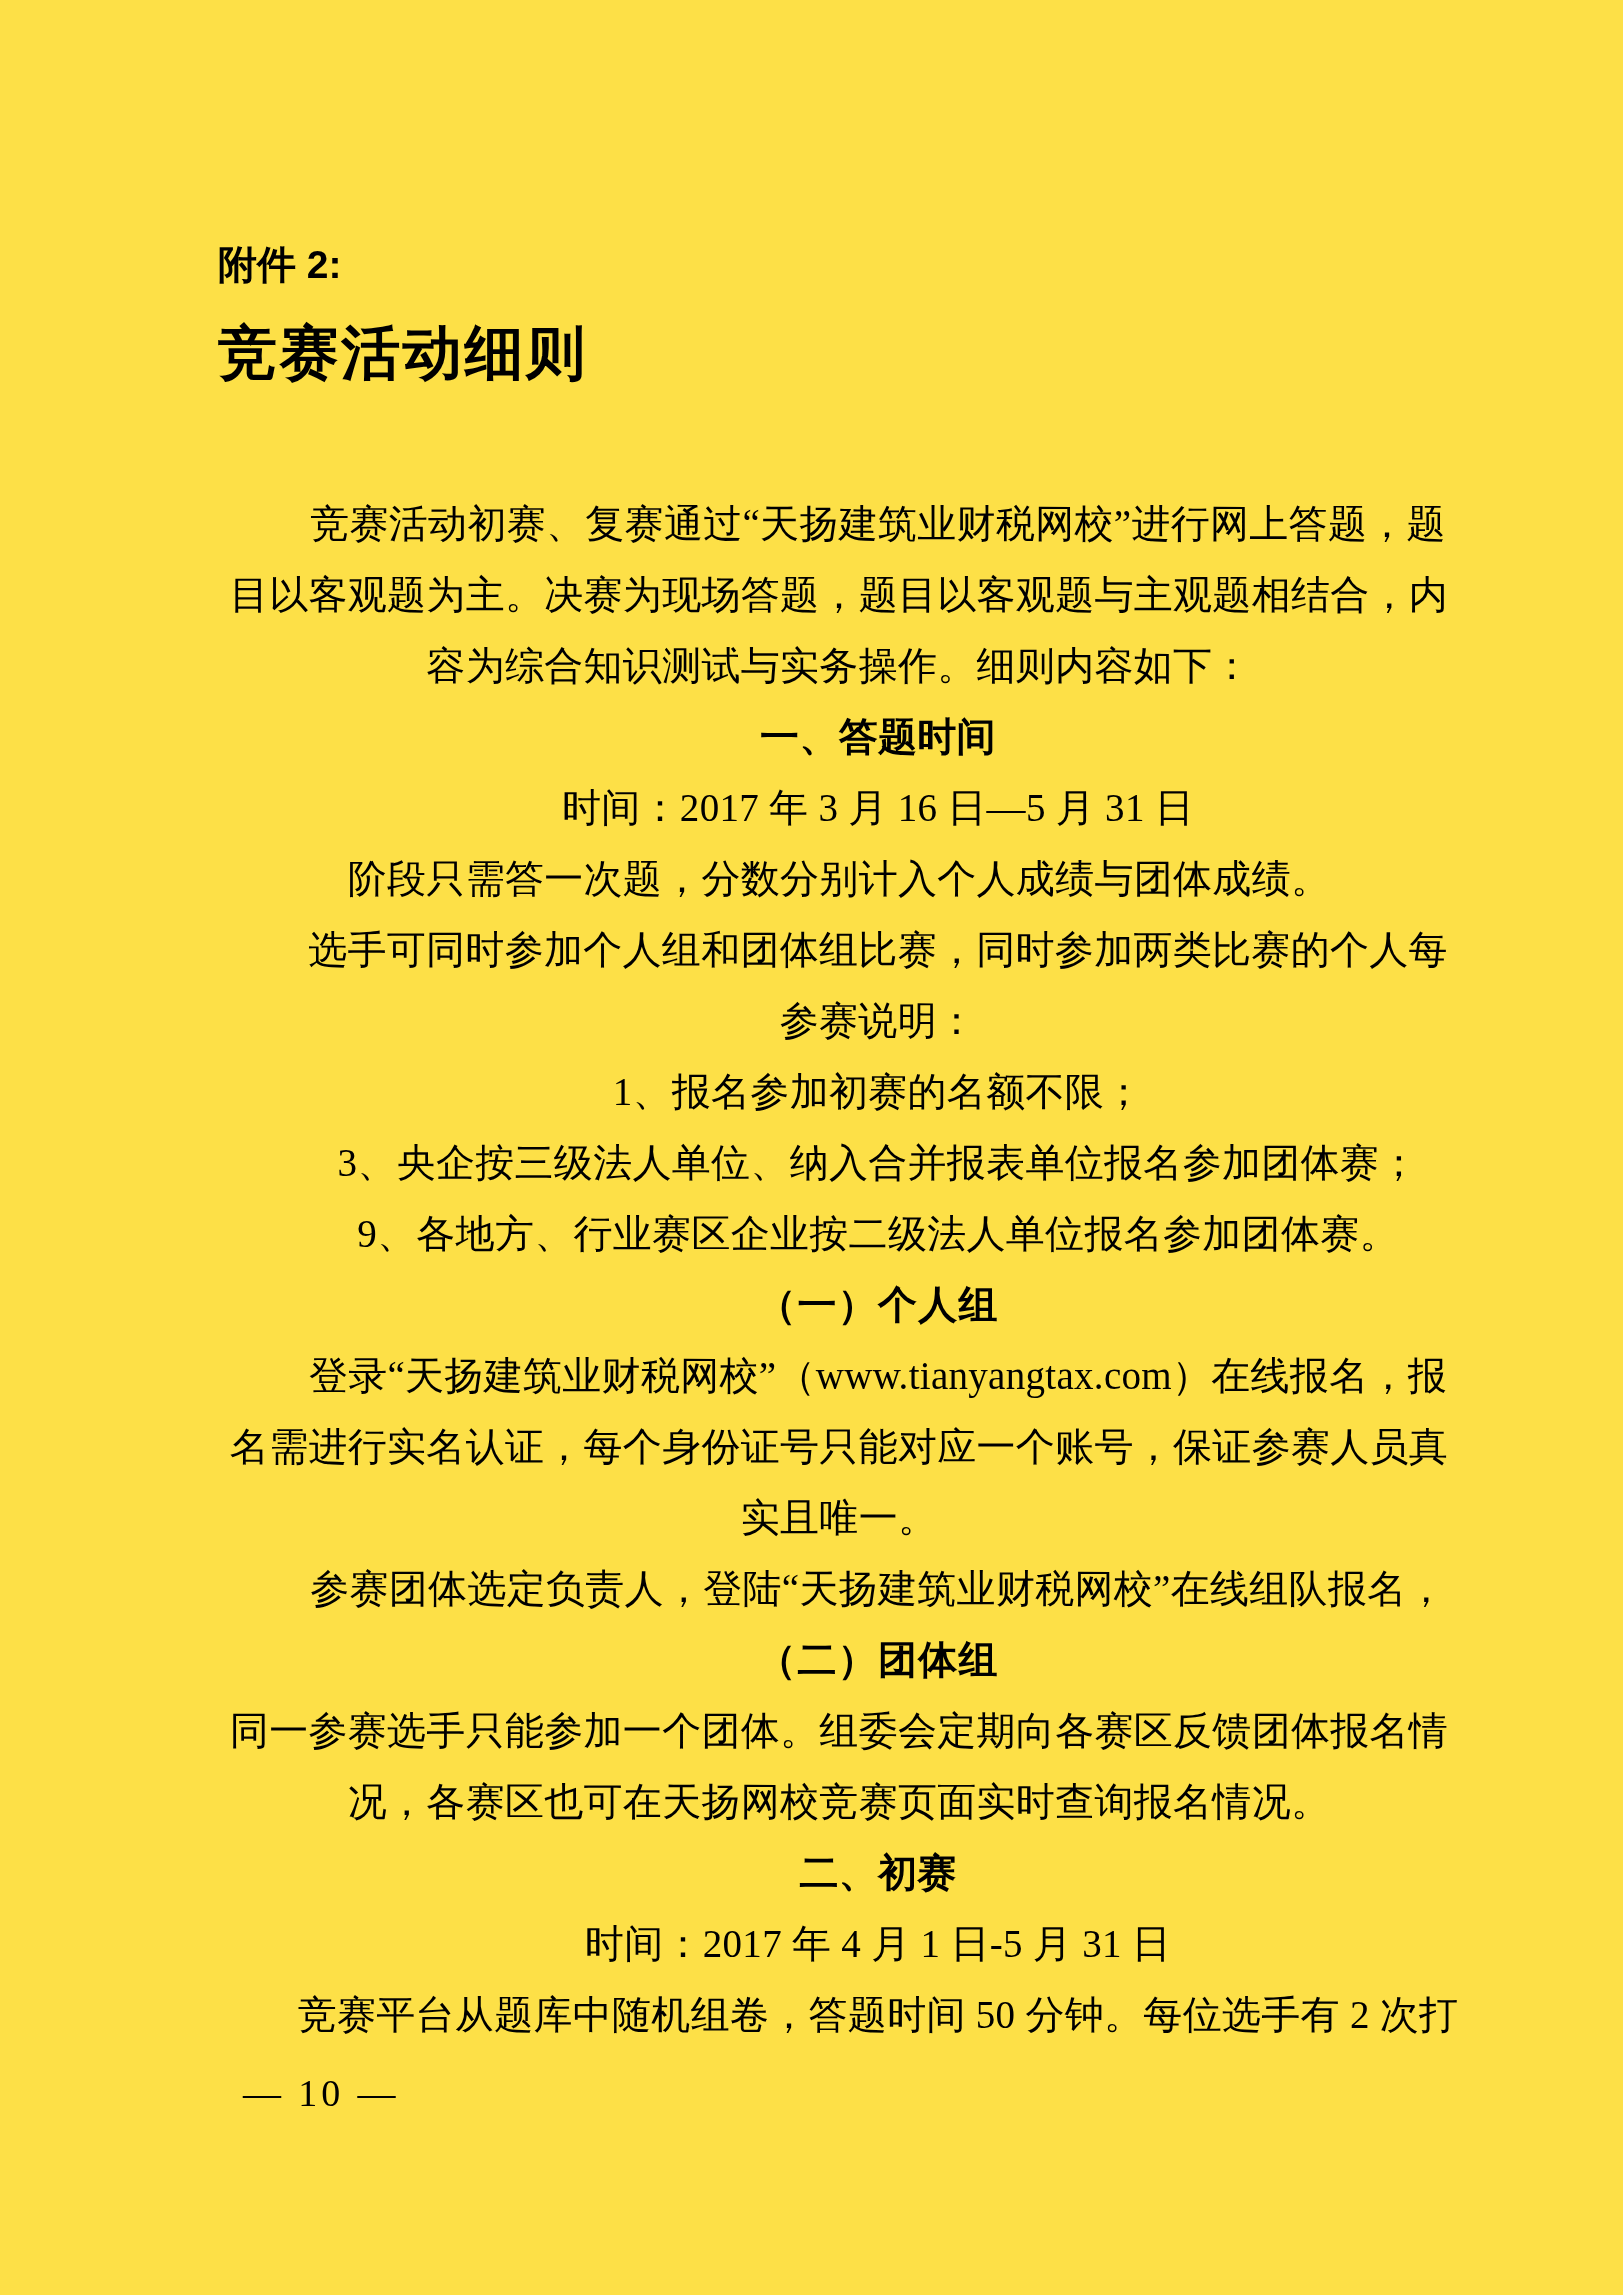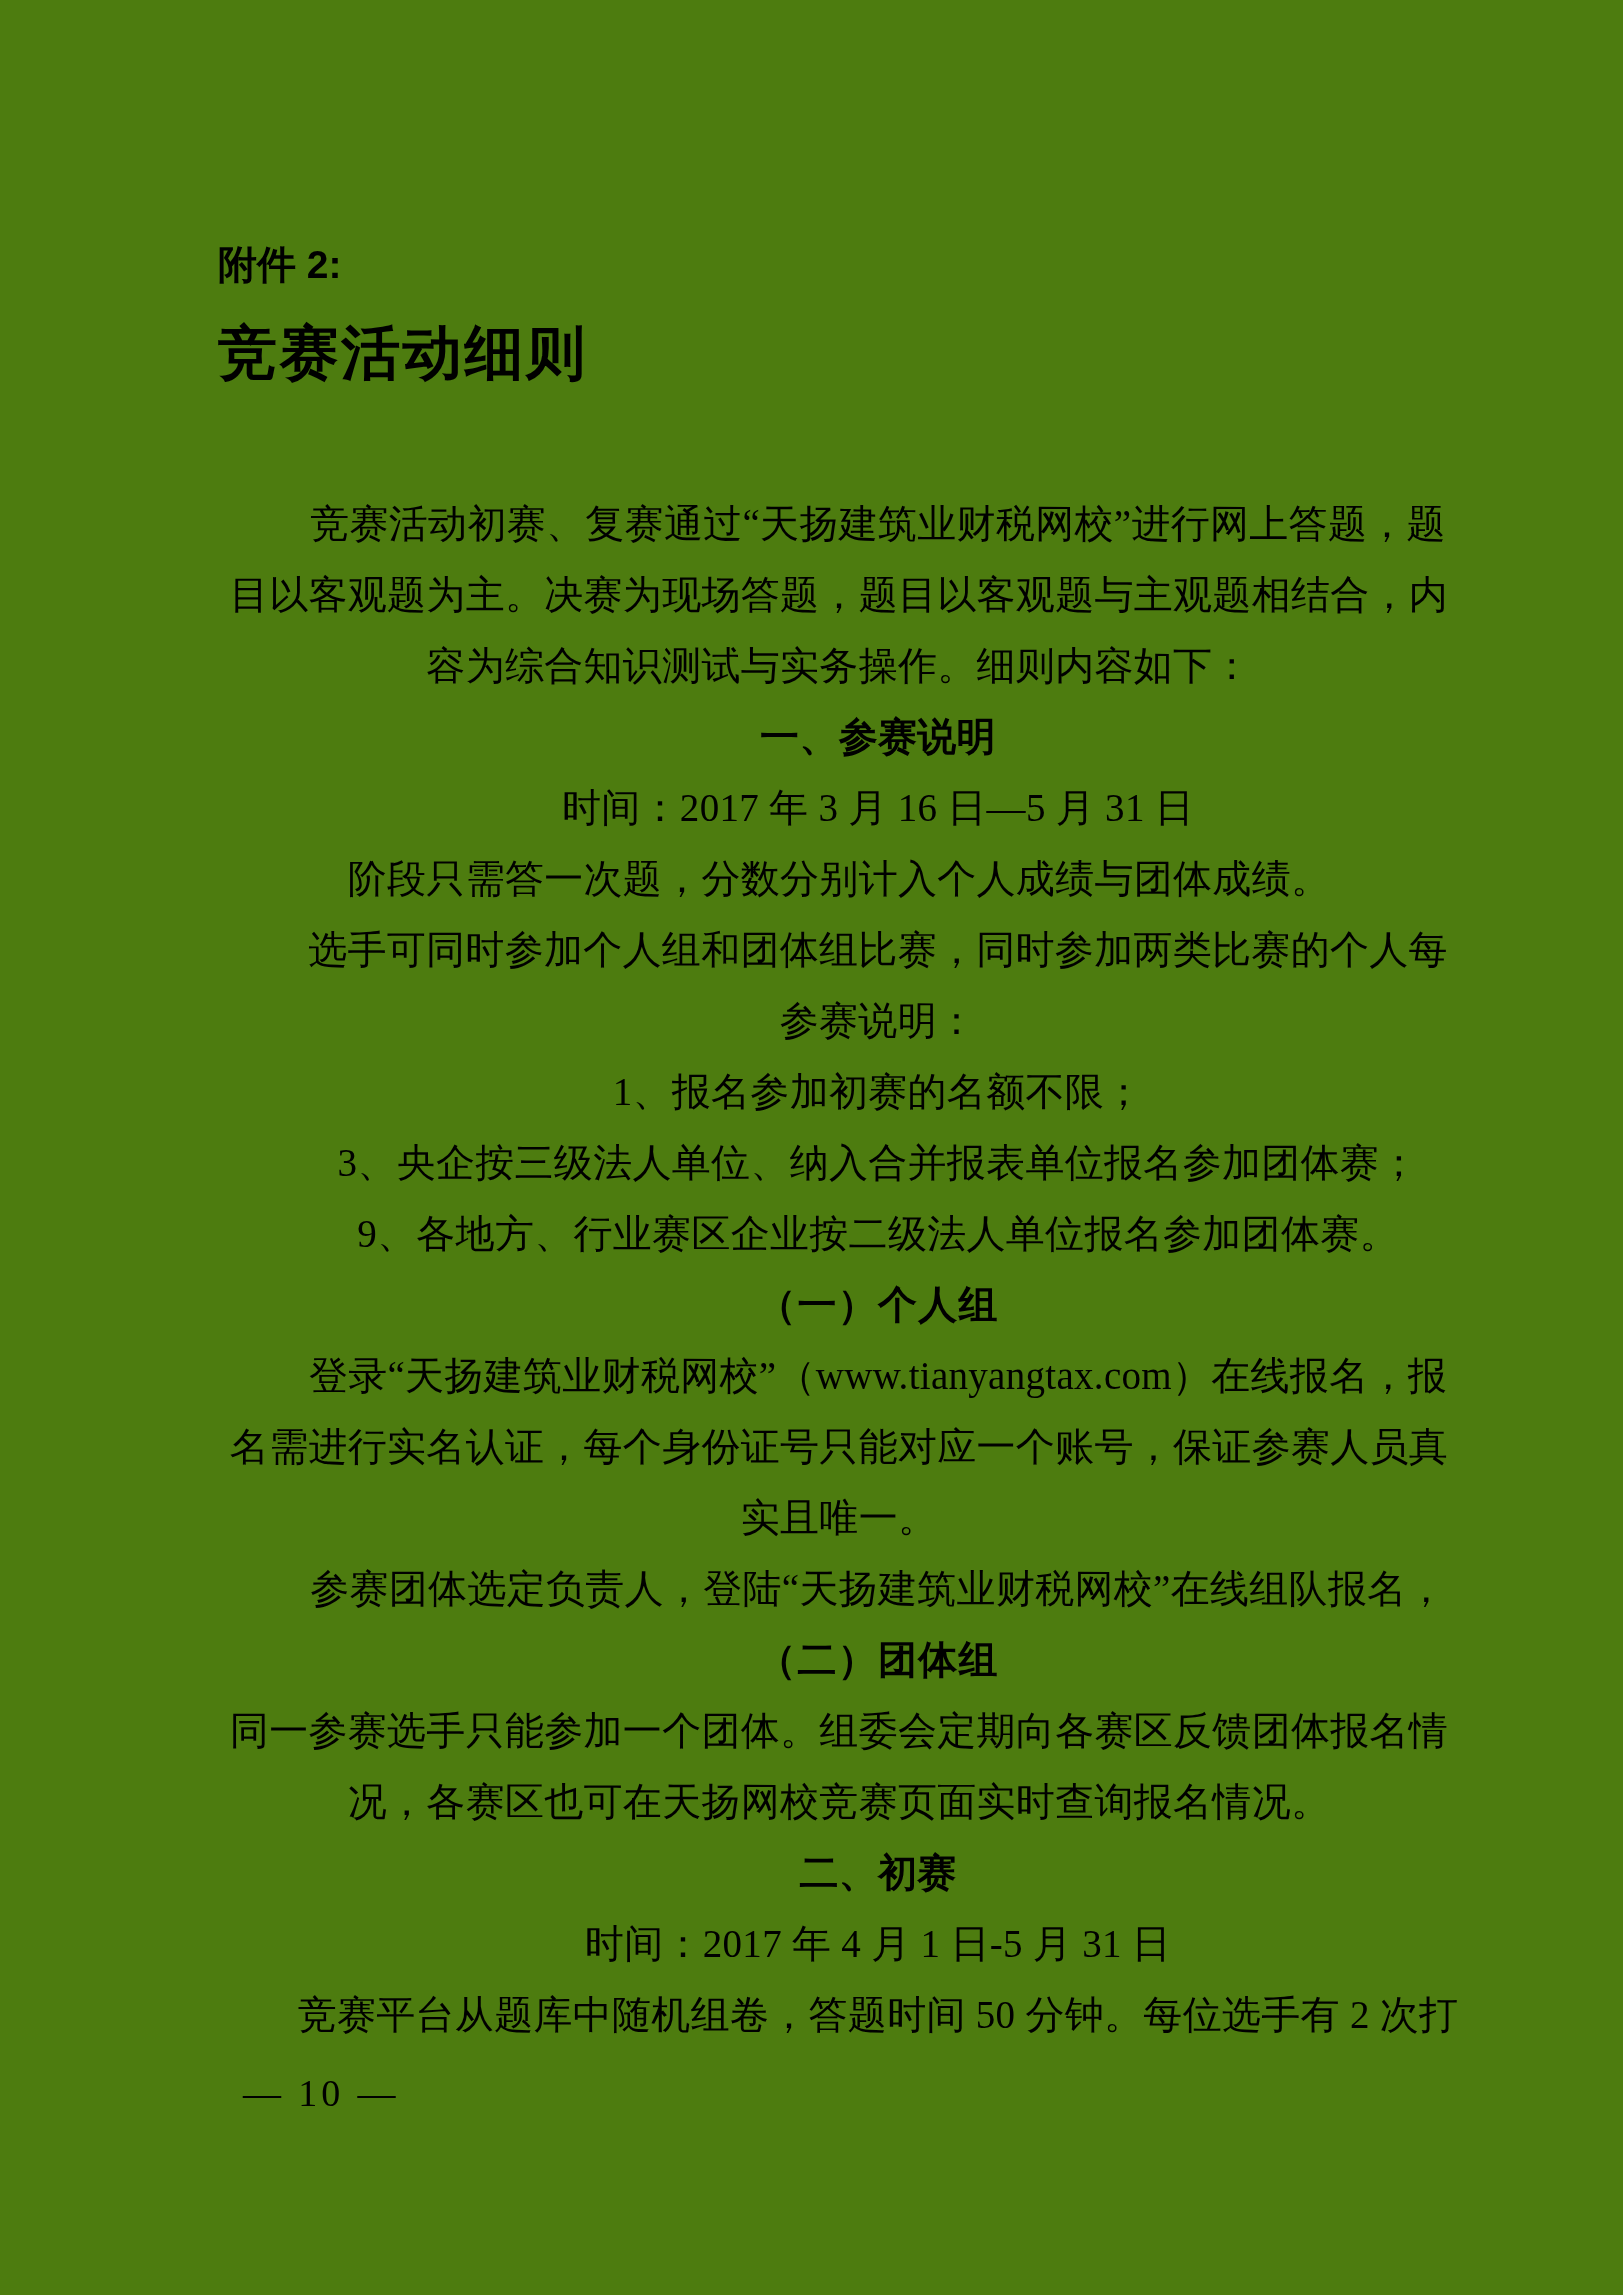--- a/index.html
+++ b/index.html
@@ -4,21 +4,21 @@
 <style>
   html, body {
     margin: 0;
     padding: 0;
     background: #888;
   }
   .page {
     position: relative;
     width: 1623px;
     height: 2295px;
-    background: #4d7c0f;
+    background: #fde047;
     font-family: "Liberation Serif", "DejaVu Serif", serif;
     color: #000000;
     box-sizing: border-box;
     padding: 229px 163px 0 218px;
     overflow: hidden;
   }
   .attachment-label {
     font-family: "Liberation Sans", "DejaVu Sans", sans-serif;
     font-weight: bold;
     font-size: 39px;
@@ -74,21 +74,21 @@
 <div class="page">
 
   <div class="attachment-label">附件 2:</div>
 
   <div class="doc-title">竞赛活动细则</div>
 
   <div class="body-text">
     <div class="line indent">竞赛活动初赛、复赛通过“天扬建筑业财税网校”进行网上答题，题</div>
     <div class="line">目以客观题为主。决赛为现场答题，题目以客观题与主观题相结合，内</div>
     <div class="line">容为综合知识测试与实务操作。细则内容如下：</div>
-    <div class="line indent hei">一、参赛说明</div>
+    <div class="line indent hei">一、答题时间</div>
     <div class="line indent">时间：2017 年 3 月 16 日—5 月 31 日</div>
     <div class="line">阶段只需答一次题，分数分别计入个人成绩与团体成绩。</div>
     <div class="line indent">选手可同时参加个人组和团体组比赛，同时参加两类比赛的个人每</div>
     <div class="line indent">参赛说明：</div>
     <div class="line indent">1、报名参加初赛的名额不限；</div>
     <div class="line indent">3、央企按三级法人单位、纳入合并报表单位报名参加团体赛；</div>
     <div class="line indent">9、各地方、行业赛区企业按二级法人单位报名参加团体赛。</div>
     <div class="line indent kai">（一）个人组</div>
     <div class="line indent">登录“天扬建筑业财税网校”（www.tianyangtax.com）在线报名，报</div>
     <div class="line">名需进行实名认证，每个身份证号只能对应一个账号，保证参赛人员真</div>

